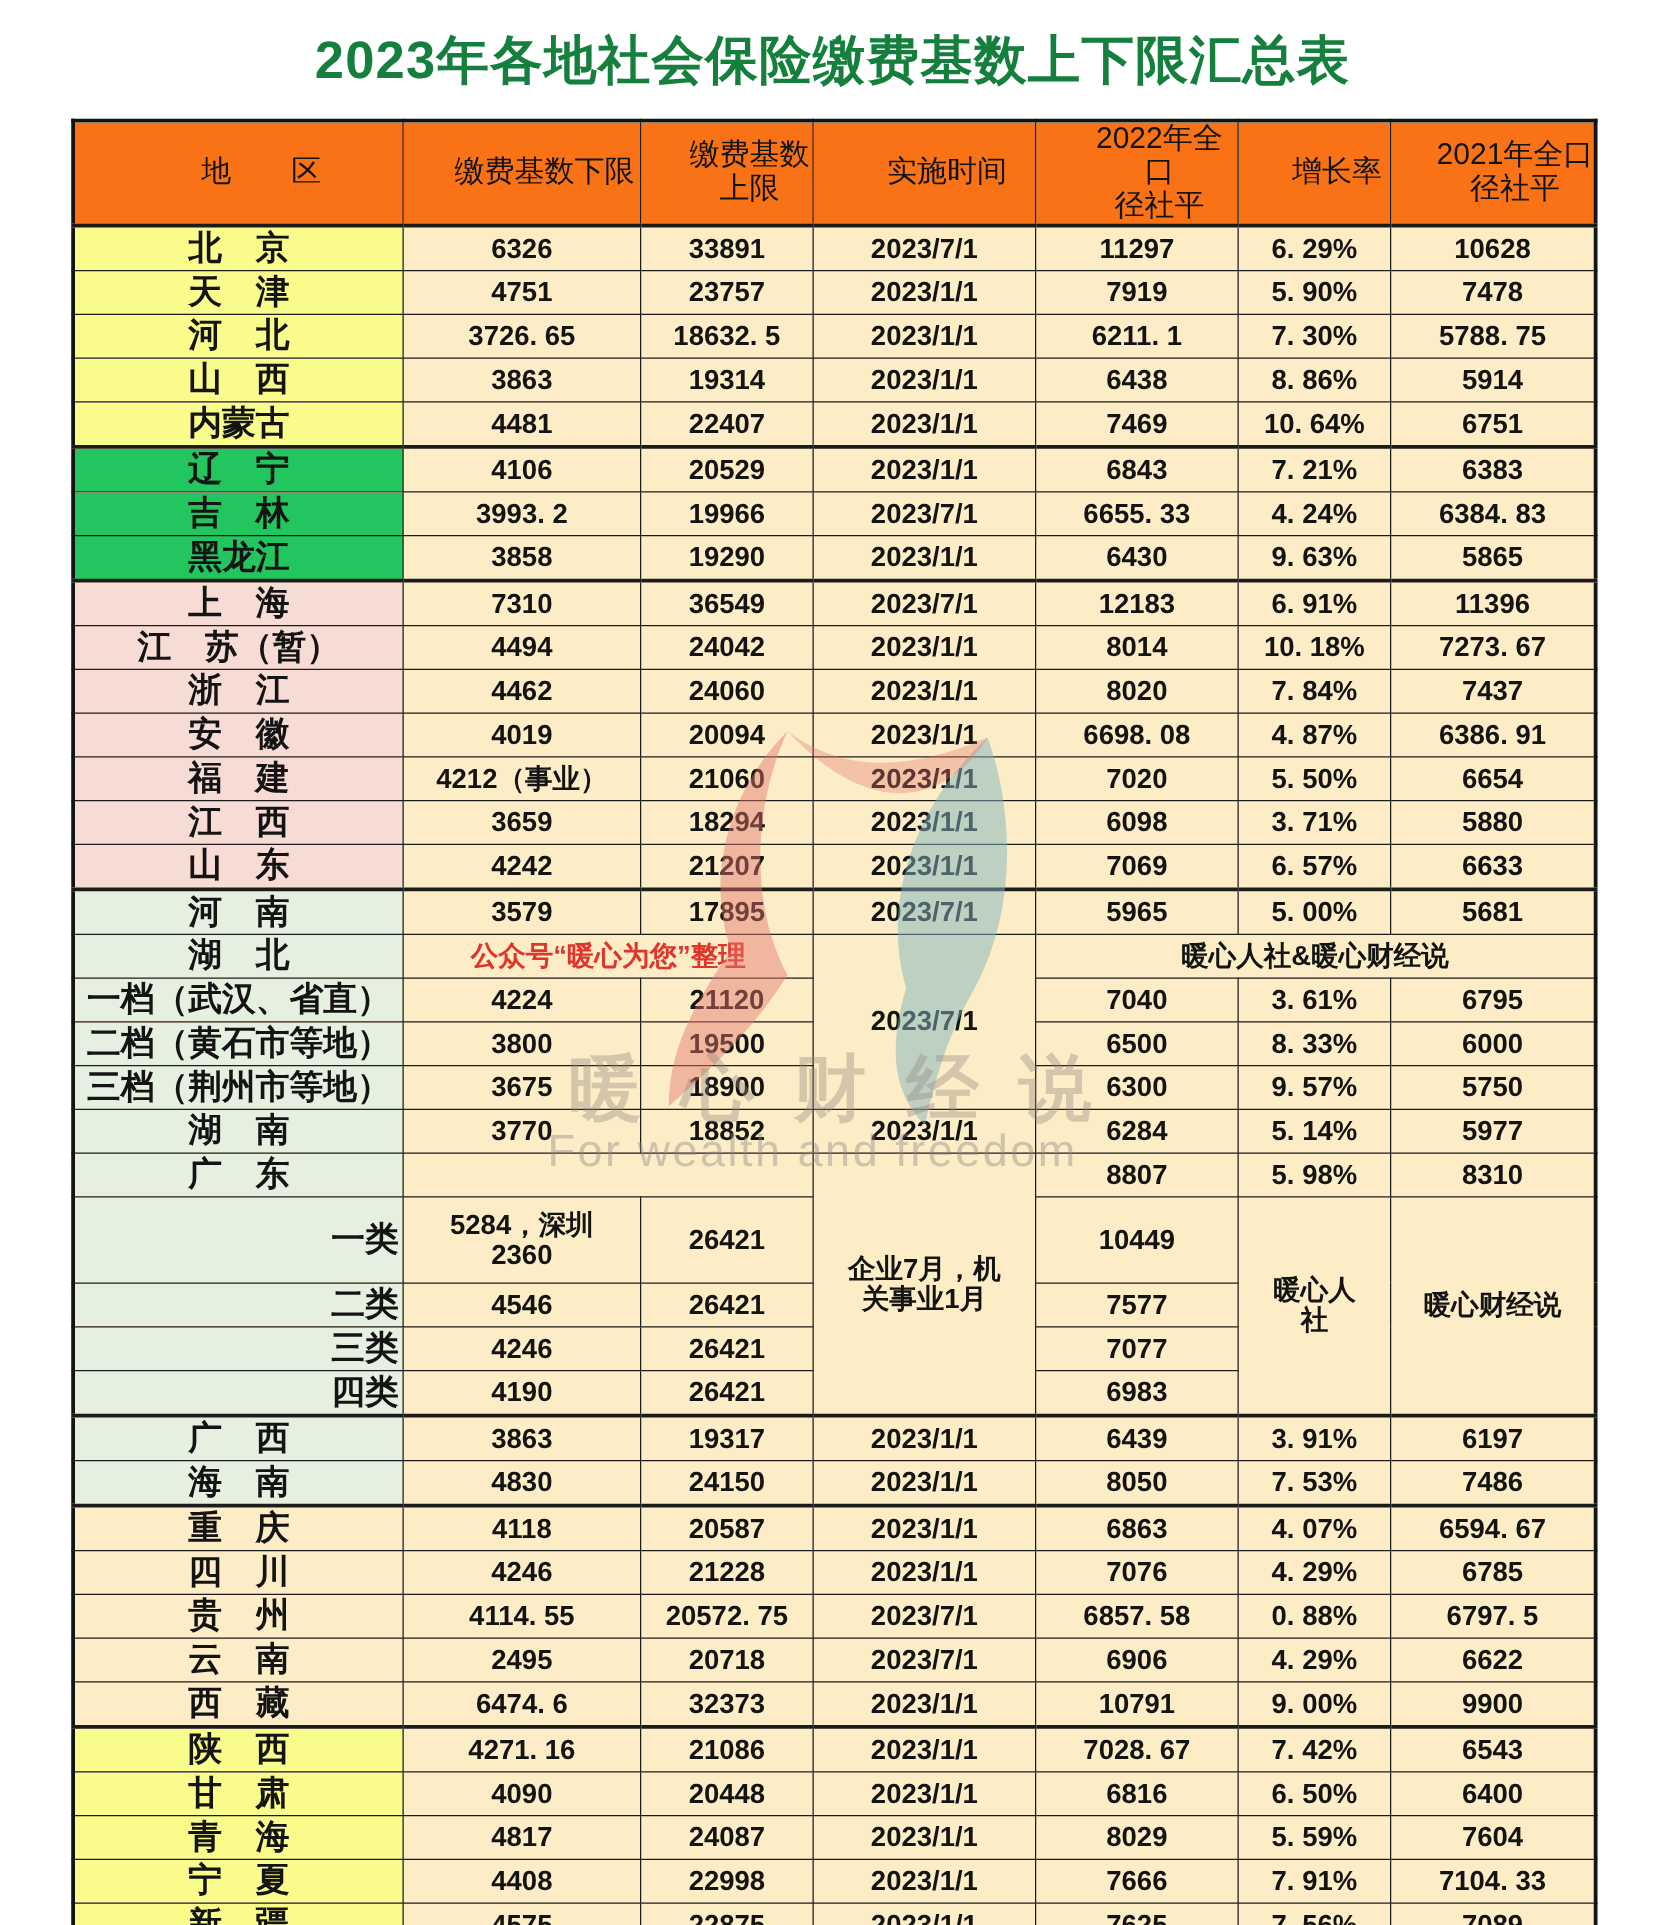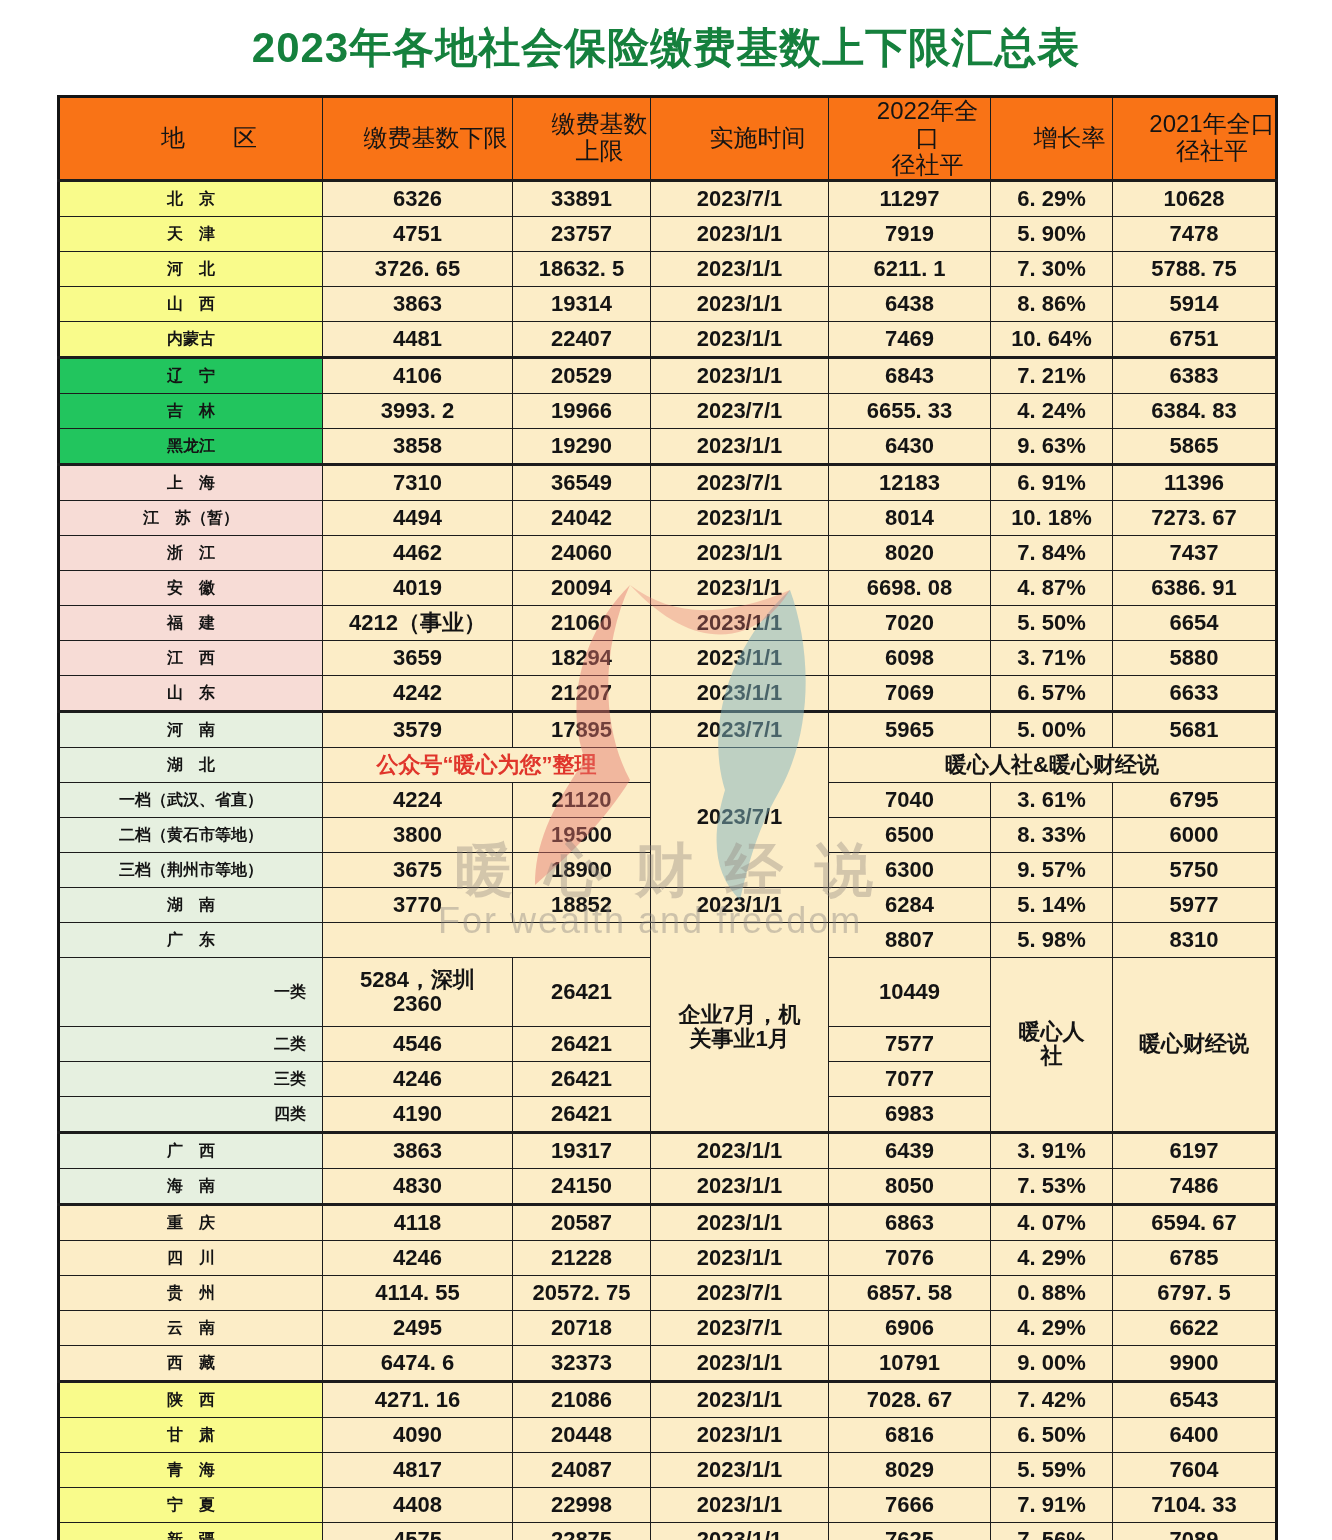--- a/index.html
+++ b/index.html
@@ -9,26 +9,26 @@
     font-size:42px;font-weight:bold;color:#15803d;letter-spacing:1px;}
   table.tbl{position:absolute;left:57px;top:95px;width:1218px;border-collapse:collapse;
     table-layout:fixed;background:#fcedc7;border:3px solid #141414;}
   th,td{border:1.5px solid #1c1c1c;text-align:center;vertical-align:middle;padding:0;
     white-space:pre-line;color:#141414;overflow:hidden;}
   th{height:74px;background:#f97316;font-size:24px;font-weight:400;line-height:1.12;padding-left:36px;}
   td{height:34px;font-size:22px;font-weight:600;background:#fcedc7;line-height:1.08;}
   thead th{border-bottom-width:3px;}
   tr.dbl td{height:68px;}
   tr.thick-top td{border-top-width:3px;}
-  td.rg{font-size:16px;}
+  td.rg{font-size:27px;}
   td.r-yellow{background:#f9fb8b;}
   td.r-blue{background:#22c55e;}
   td.r-pink{background:#f7dcd6;}
   td.r-green{background:#e6f0e0;}
-  td.ra{text-align:right;padding-right:16px;margin-top:19px;}
+  td.ra{text-align:right;padding-right:3px;margin-top:19px;}
   td.red{color:#e0352b;font-weight:700;font-size:22px;}
   
   .wm{position:absolute;left:0;top:0;width:1332px;height:1540px;pointer-events:none;z-index:10;}
   .wm-logo{position:absolute;left:480px;top:575px;}
   .wm-cn{position:absolute;left:455px;top:832px;font-size:58px;font-weight:700;
     letter-spacing:32px;color:rgba(145,135,125,0.38);}
   .wm-en{position:absolute;left:438px;top:900px;font-size:36px;font-weight:400;
     letter-spacing:2px;color:rgba(140,135,130,0.42);}
 </style>
 </head>

